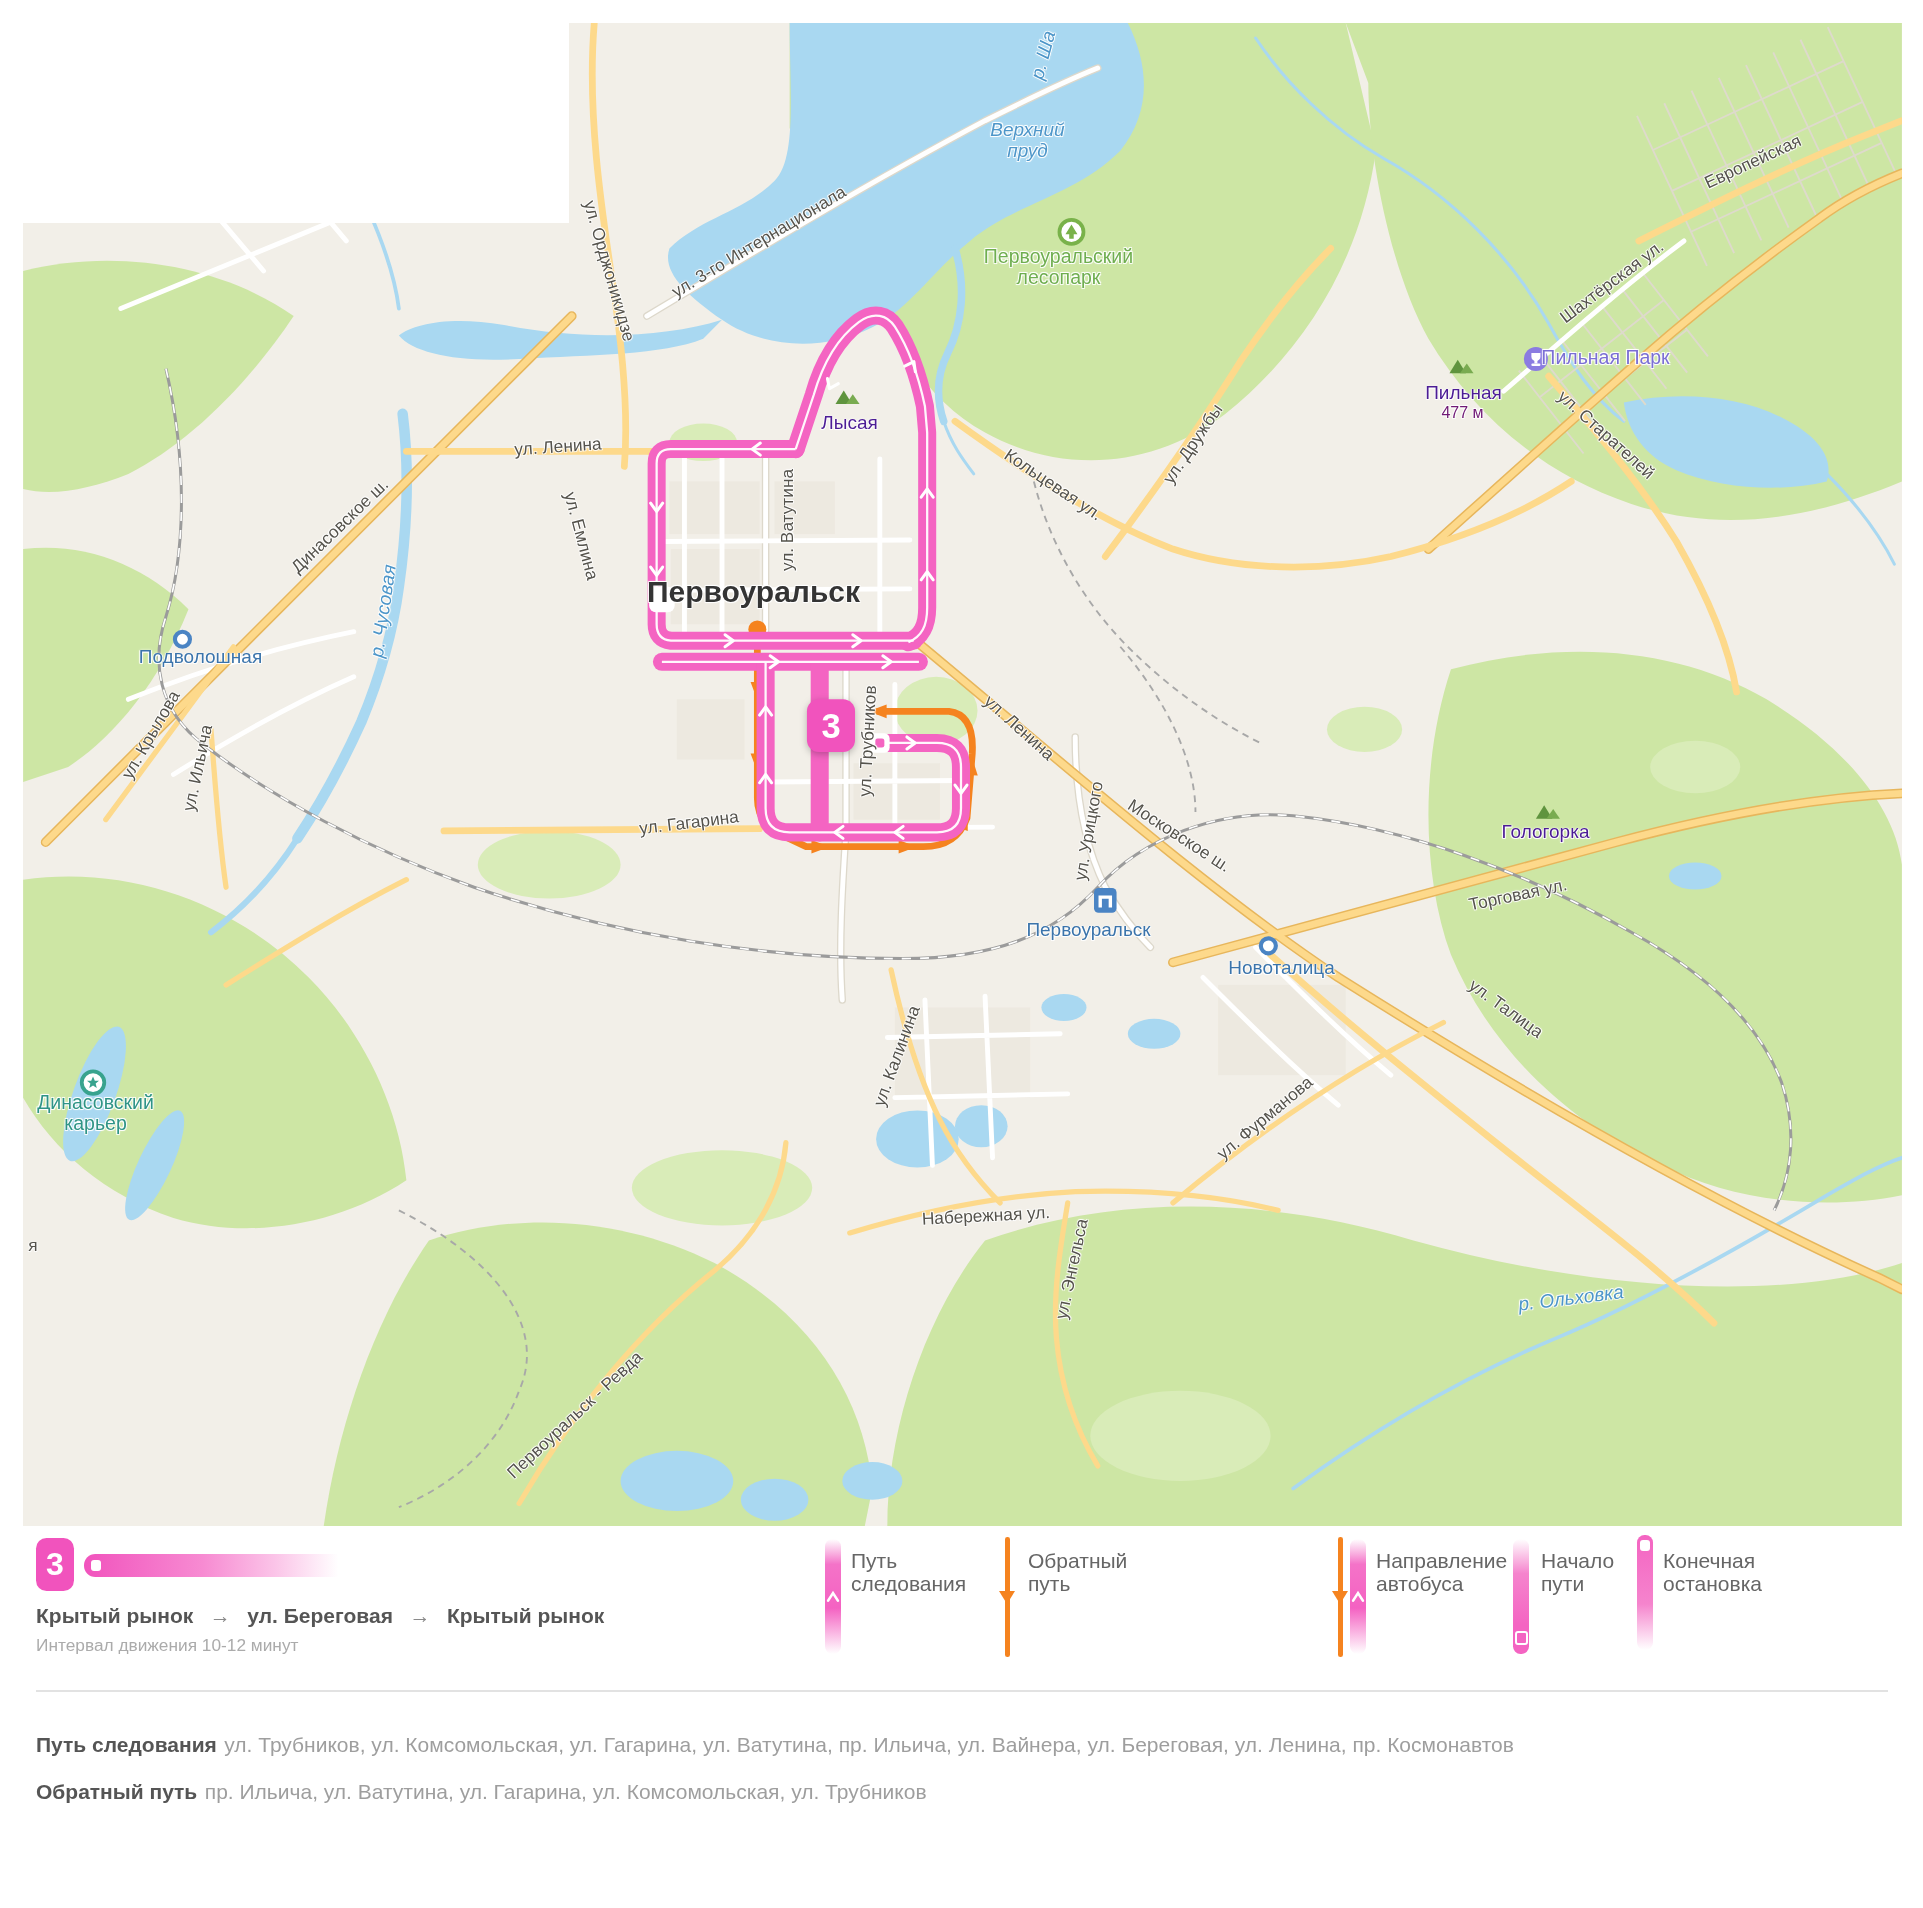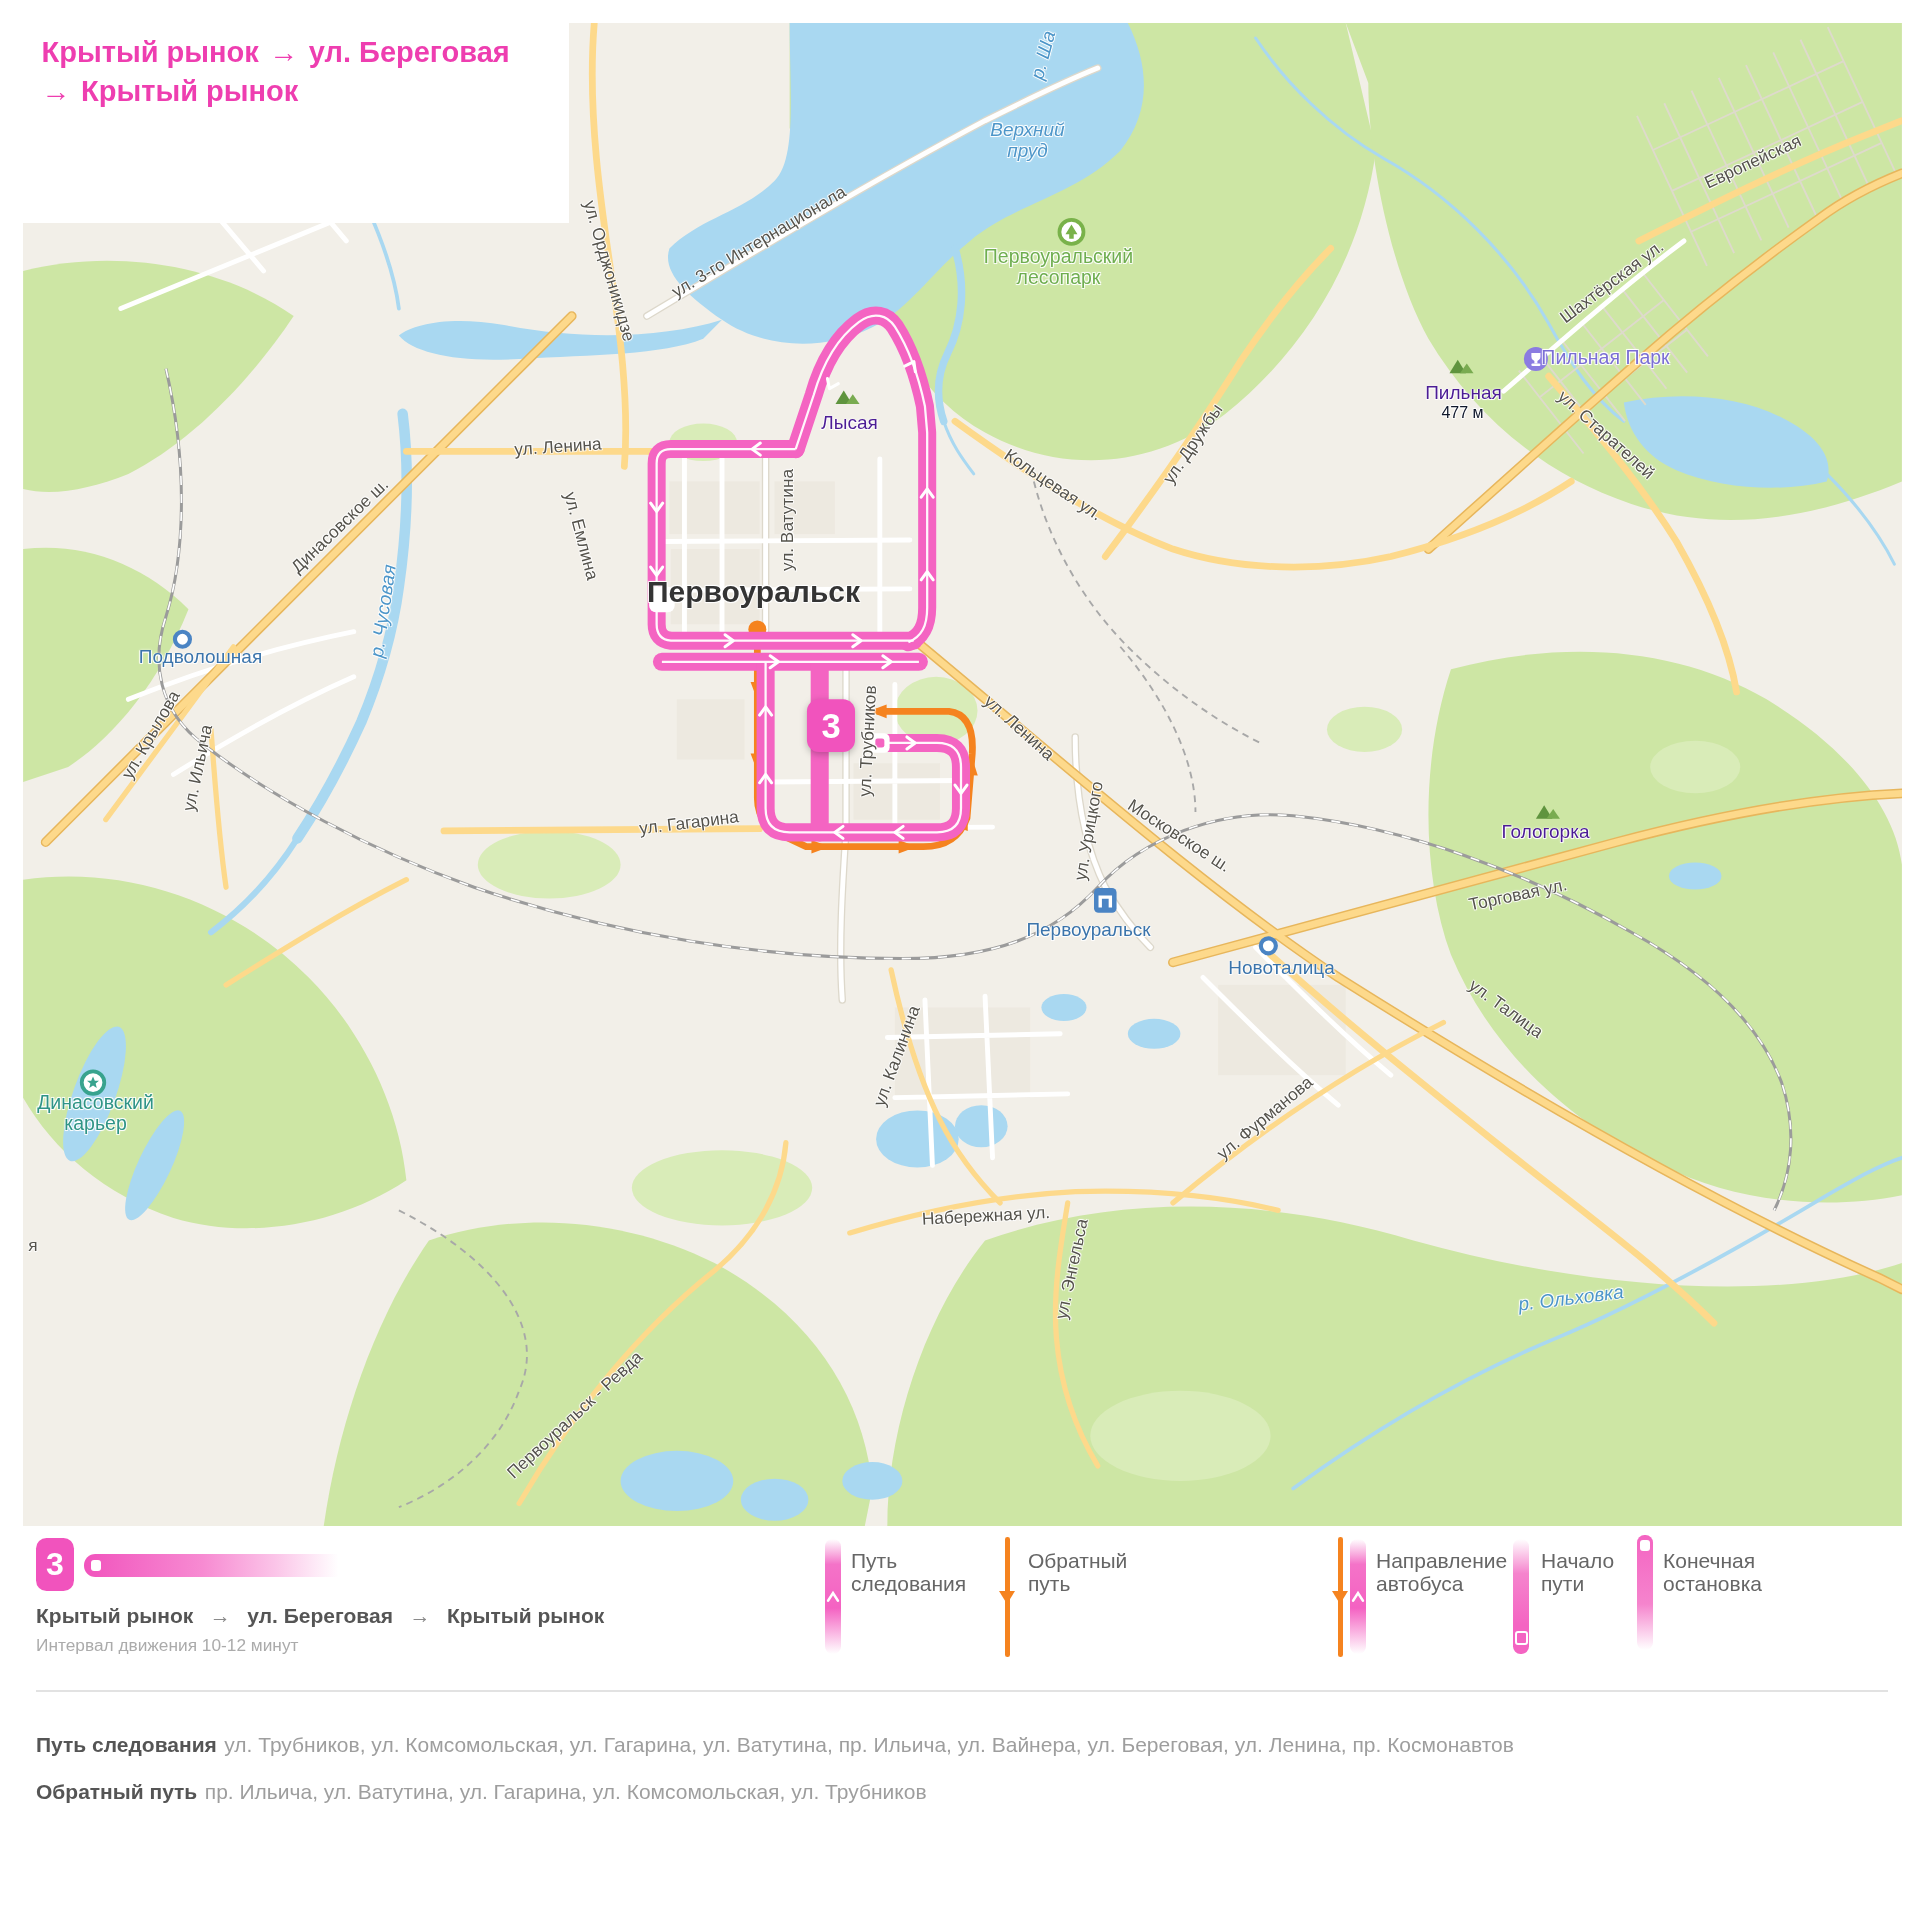--- a/index.html
+++ b/index.html
@@ -28,21 +28,21 @@
   .oarr{fill:var(--reverse-orange);}
   .badge-sh{filter:drop-shadow(0 3px 5px rgba(0,0,0,.25));}
   
   #label-layer{position:absolute;left:0;top:0;width:1879px;height:1503px;pointer-events:none;}
   .map-label{position:absolute;white-space:pre-line;text-align:center;line-height:1.12;
     text-shadow:-0.8px -0.8px 0 rgba(255,255,255,.85),0.8px -0.8px 0 rgba(255,255,255,.85),-0.8px 0.8px 0 rgba(255,255,255,.85),0.8px 0.8px 0 rgba(255,255,255,.85),0 0 3px rgba(255,255,255,.9);}
   .l-street{font-size:17.3px;color:#55534c;}
   .l-city{font-size:30px;font-weight:600;color:#343434;}
   .l-water{font-size:19px;color:#4d96c9;font-style:italic;}
   .l-hill{font-size:19px;color:#4c1d95;}
-  .l-hill-sub{font-size:16px;color:#0f172a;}
+  .l-hill-sub{font-size:16px;color:#701a75;}
   .l-park{font-size:19.5px;font-weight:500;color:#6fae4f;}
   .l-station{font-size:19px;font-weight:500;color:#3b74ab;padding-left:32px;}
   .l-poi-teal{font-size:19.5px;font-weight:500;color:#2f9486;}
   .l-poi-violet{font-size:19.5px;font-weight:500;color:#7b6fd4;}
   
   .title-card{position:absolute;left:0;top:0;width:546px;height:200px;background:#fff;}
   .title-card .t1{margin:21px 0 0 19px;font-size:35px;line-height:43px;font-weight:700;color:#4e4e4e;}
   .title-card .sub{margin:10.5px 0 0 19px;font-size:29px;line-height:39px;font-weight:700;color:var(--title-pink);}
   .title-card .sub .arr{padding:0 10.5px;}
   
@@ -345,24 +345,20 @@
         <span class="map-label l-street" style="left: 128px; top: 712px; transform: translate(-50%, -50%) rotate(-60deg);">ул. Крылова</span>
         <span class="map-label l-street" style="left: 175px; top: 745px; transform: translate(-50%, -50%) rotate(-78deg);">ул. Ильича</span>
         <span class="map-label l-poi-teal" style="left: 73px; top: 1091px; transform: translate(-50%, -50%) rotate(0deg);">Динасовский
 карьер</span>
         <span class="map-label l-street" style="left: 666px; top: 800px; transform: translate(-50%, -50%) rotate(-7deg);">ул. Гагарина</span>
         <span class="map-label l-street" style="left: 552px; top: 1392px; transform: translate(-50%, -50%) rotate(-43deg);">Первоуральск - Ревда</span>
         <span class="map-label l-street" style="left: 10.5px; top: 1223px; transform: translate(-50%, -50%) rotate(0deg);">я</span>
       </div>
 
     <div class="title-card">
-      <div class="sub">
-        <span>Крытый рынок</span><span class="arr">→</span><span>ул. Береговая</span><br>
-        <span class="arr" style="padding-left:0">→</span><span>Крытый рынок</span>
-      </div>
     </div>
   </div>
 
   <div class="route-badge">3</div>
   <div class="grad-bar">
       <div class="sq"></div>
     </div>
   <div class="stops-line">
     <span>Крытый рынок</span><span class="arr">→</span><span>ул. Береговая</span><span class="arr">→</span><span>Крытый рынок</span>
   </div>

